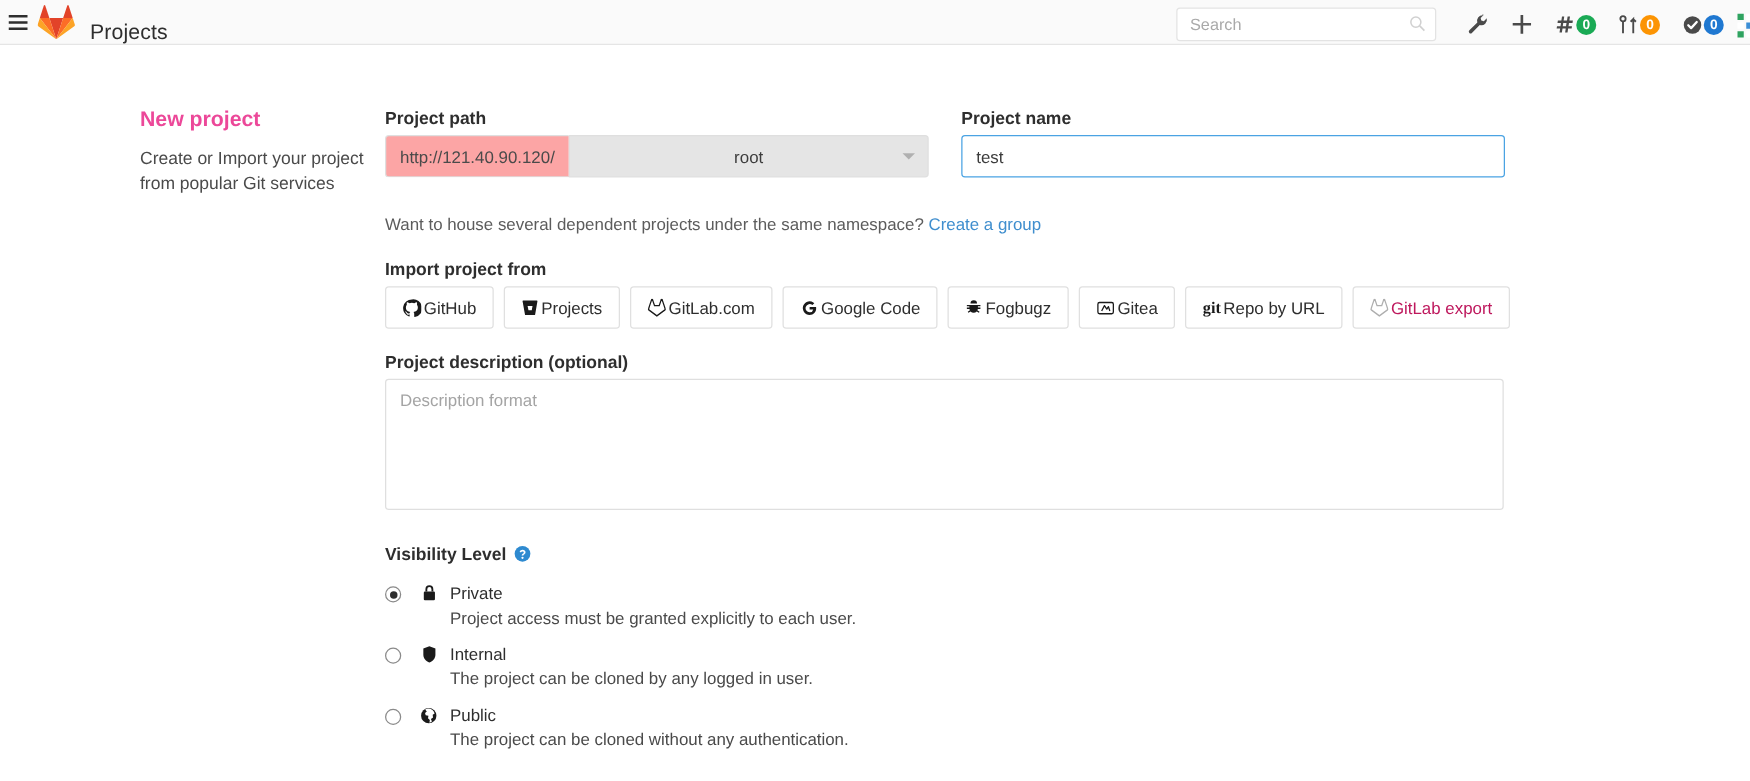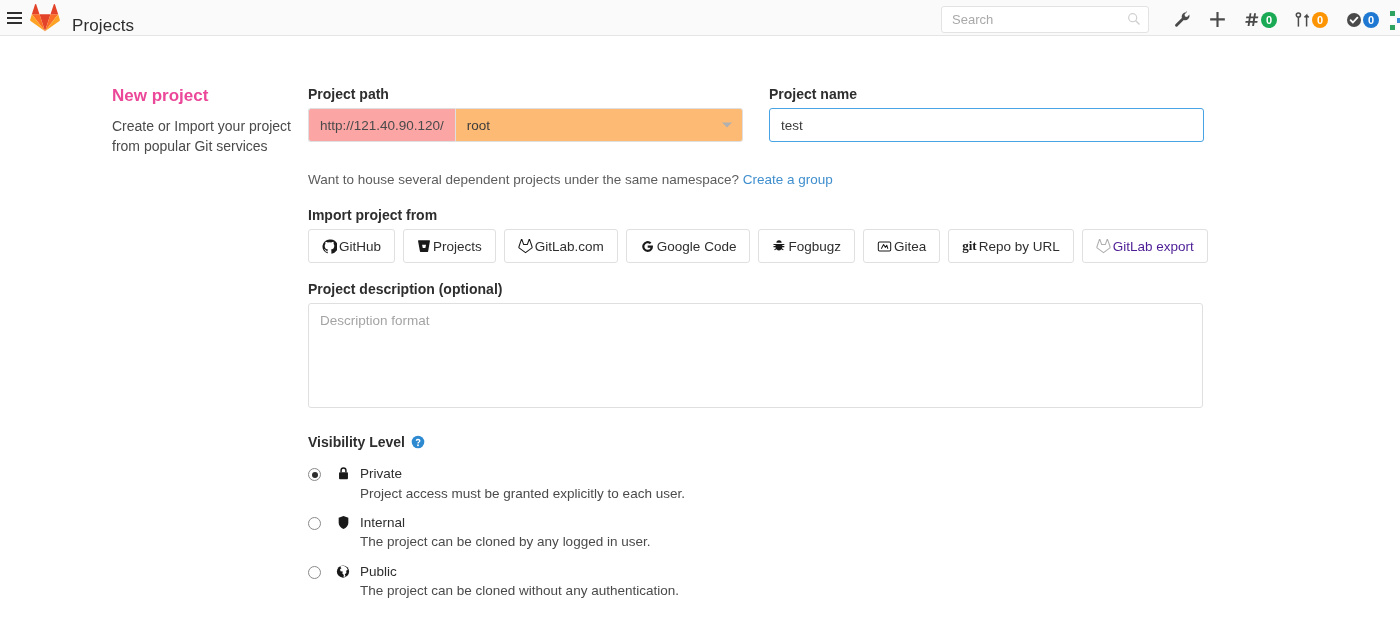--- a/index.html
+++ b/index.html
@@ -112,25 +112,26 @@
     border-radius: 3px 0 0 3px;
     display: flex; align-items: center;
     padding: 0 11px;
     font-size: 13.5px; color: #4a4a4a;
     white-space: nowrap;
   }
   .select-wrap {
     flex: 1; position: relative;
     border: 1px solid #dfdfdf;
     border-radius: 0 3px 3px 0;
-    background: #fdba74;
+    background: #e5e5e5;
     display: flex; align-items: center;
     padding: 0 11px;
     font-size: 13.5px; color: #3c3c3c;
     cursor: pointer;
+    justify-content: center;
   }
   .caret {
     position: absolute; right: 10px; top: 50%;
     transform: translateY(-50%);
     width: 0; height: 0;
     border-left: 5px solid transparent;
     border-right: 5px solid transparent;
     border-top: 5px solid #b0b0b0;
   }
 
@@ -158,21 +159,21 @@
     border: 1px solid #e0e0e0;
     border-radius: 3px;
     background: #fff;
     display: flex; align-items: center;
     gap: 2px; padding: 0 13px;
     font-size: 13.5px; color: #2e2e2e;
     cursor: pointer;
     white-space: nowrap;
     text-align: right;
   }
-  .import-btn.disabled { color: #4c1d95; cursor: default; }
+  .import-btn.disabled { color: #be185d; cursor: default; }
   .import-btn.disabled svg { opacity: .35; }
   .git-mono {
     font-family: "Liberation Serif", serif;
     font-weight: 700; font-size: 13px; color: #1a1a1a;
   }
 
   .desc-block { margin-top: 18px; }
   .desc-area {
     width: 895px; height: 105px;
     border: 1px solid #dfdfdf;

